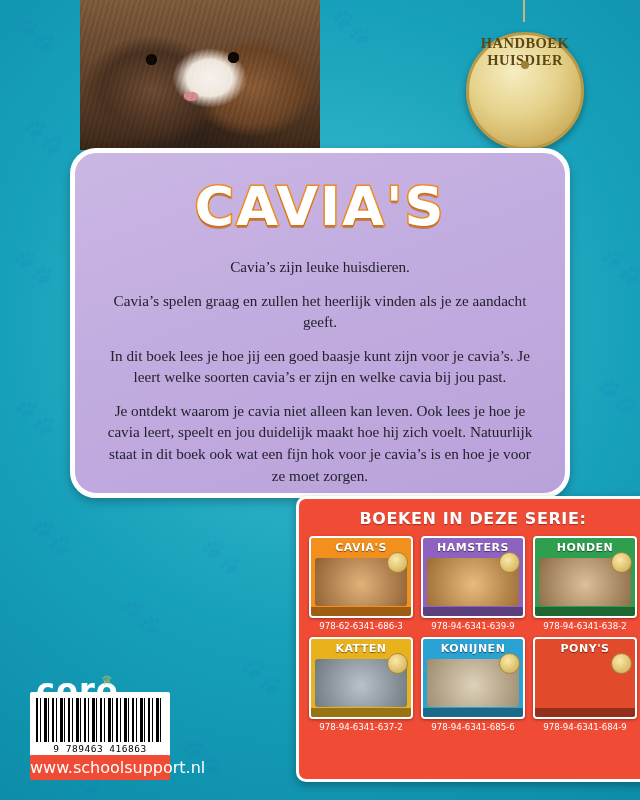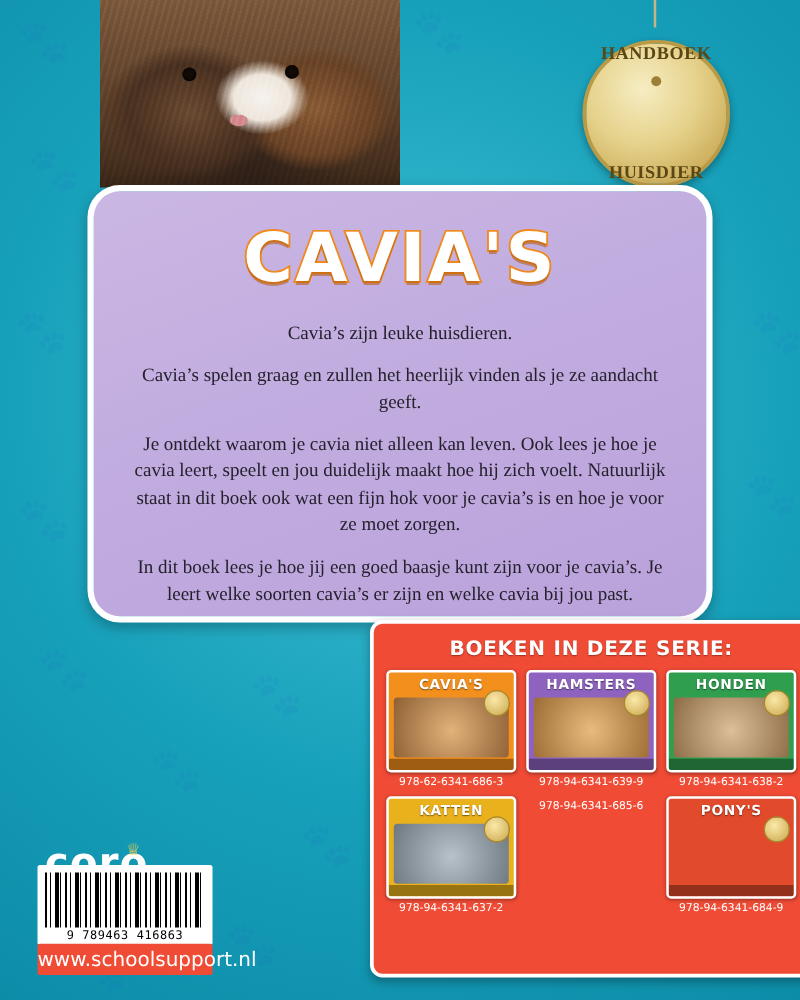--- a/index.html
+++ b/index.html
@@ -45,21 +45,21 @@
     position:absolute;right:58px;top:14px;width:116px;height:128px;
   }
   #badge .string{
     position:absolute;left:50%;top:-14px;width:2px;height:22px;background:#c9b486;transform:translateX(-50%);
   }
   #badge .disc{
     position:absolute;left:0;top:18px;width:112px;height:112px;border-radius:50%;
     background:radial-gradient(circle at 40% 32%, #f6edc2 0%, #e5d18a 45%, #cdae5c 78%, #a98c3f 100%);
     border:3px solid #b99a46;
     box-shadow:0 3px 7px rgba(0,0,0,.35);
-    display:flex;flex-direction:column;align-items:center;justify-content:space-between;
+    display:flex;flex-direction:column;align-items:center;justify-content:flex-start;
   }
   #badge .disc .line{
     font-family:"Liberation Serif", serif;
     font-weight:bold;color:#5a4714;font-size:14.5px;letter-spacing:.5px;
     text-transform:uppercase;
   }
   #badge .hole{
     position:absolute;left:50%;top:26px;width:8px;height:8px;border-radius:50%;
     background:#9b8036;transform:translateX(-50%);
   }
@@ -201,22 +201,22 @@
     <div class="hole"></div>
     <div class="line">Handboek</div>
     <div class="line">Huisdier</div>
   </div>
 </div>
 
 <div id="panel">
   <div id="title">CAVIA'S</div>
   <p>Cavia’s zijn leuke huisdieren.</p>
   <p>Cavia’s spelen graag en zullen het heerlijk vinden als je ze aandacht geeft.</p>
+  <p>In dit boek lees je hoe jij een goed baasje kunt zijn voor je cavia’s. Je leert welke soorten cavia’s er zijn en welke cavia bij jou past.</p>
   <p>Je ontdekt waarom je cavia niet alleen kan leven. Ook lees je hoe je cavia leert, speelt en jou duidelijk maakt hoe hij zich voelt. Natuurlijk staat in dit boek ook wat een fijn hok voor je cavia’s is en hoe je voor ze moet zorgen.</p>
-  <p>In dit boek lees je hoe jij een goed baasje kunt zijn voor je cavia’s. Je leert welke soorten cavia’s er zijn en welke cavia bij jou past.</p>
 </div>
 
 <div id="series">
   <h2>Boeken in deze serie:</h2>
   <div class="grid">
     <div class="bookcell">
       <div class="cover" style="background:#f3901d">
         <div class="ctitle">CAVIA'S</div>
         <div class="animal" style="background:radial-gradient(circle at 50% 55%,#e2b27a,#8d5f33)"></div>
         <div class="seal"></div>
@@ -245,20 +245,26 @@
     <div class="bookcell">
       <div class="cover" style="background:#e9b11c">
         <div class="ctitle">KATTEN</div>
         <div class="animal" style="background:radial-gradient(circle at 50% 55%,#b9c2c9,#6d777f)"></div>
         <div class="seal"></div>
         <div class="strip"></div>
       </div>
       <div class="isbn">978-94-6341-637-2</div>
     </div>
     <div class="bookcell">
+      <div class="cover" style="background:#2aa3d4">
+        <div class="ctitle">KONIJNEN</div>
+        <div class="animal" style="background:radial-gradient(circle at 50% 55%,#ded2bb,#9d8c6d)"></div>
+        <div class="seal"></div>
+        <div class="strip"></div>
+      </div>
       <div class="isbn">978-94-6341-685-6</div>
     </div>
     <div class="bookcell">
       <div class="cover" style="background:#e14a2b">
         <div class="ctitle">PONY'S</div>
         <div class="animal" style="background:radial-gradient(circle at 50% 55%,#d9b municipal,#8a6136)"></div>
         <div class="seal"></div>
         <div class="strip"></div>
       </div>
       <div class="isbn">978-94-6341-684-9</div>

